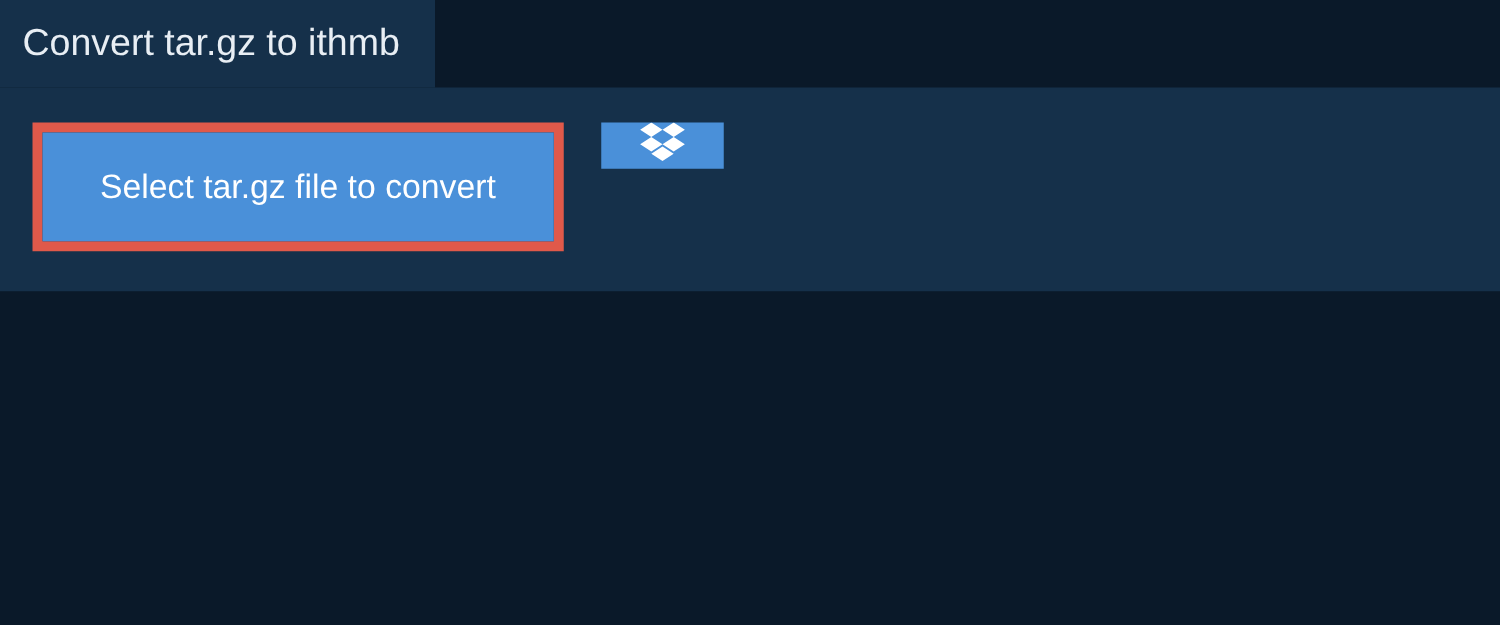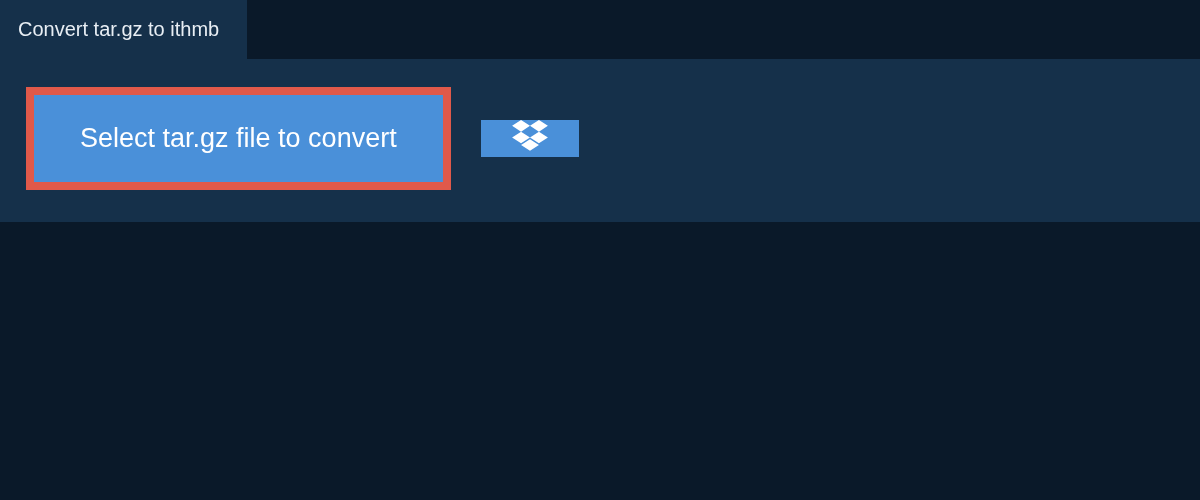--- a/index.html
+++ b/index.html
@@ -15,33 +15,33 @@
       overflow: hidden;
     }
     .header-tab {
       background: #15304a;
       display: inline-block;
       padding: 18px 28px 18px 18px;
       margin: 0;
     }
     .header-title {
       color: #e8eef4;
-      font-size: 20px;
+      font-size: 30px;
       font-weight: 400;
     }
     .content-panel {
       background: #15304a;
       width: 100%;
       padding: 28px 26px 32px 26px;
       margin-top: 0;
     }
     .button-row {
       display: flex;
       gap: 30px;
-      align-items: center;
+      align-items: flex-start;
     }
     .select-file-wrapper {
       border: 8px solid #e0594a;
       display: inline-block;
     }
     .select-file-button {
       background: #4a90d9;
       color: #ffffff;
       font-size: 27px;
       font-weight: 400;

